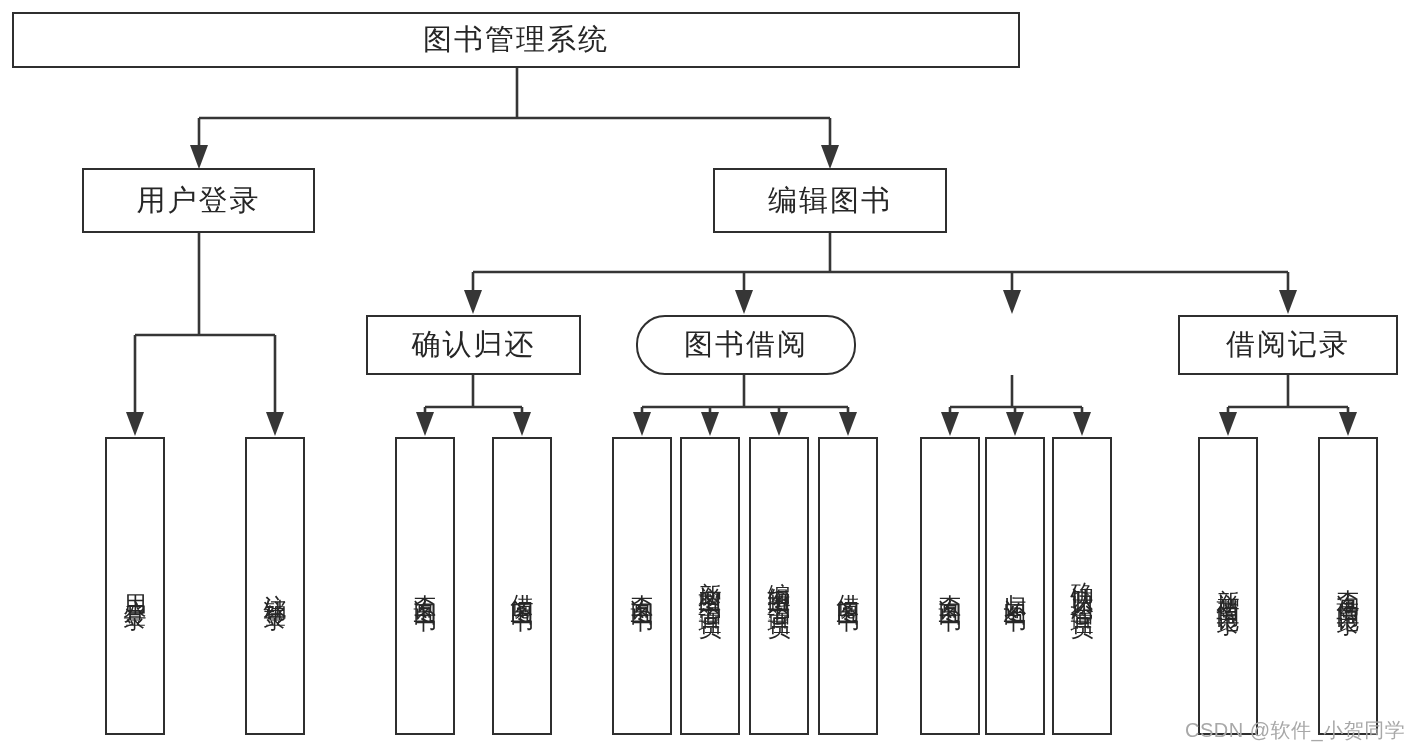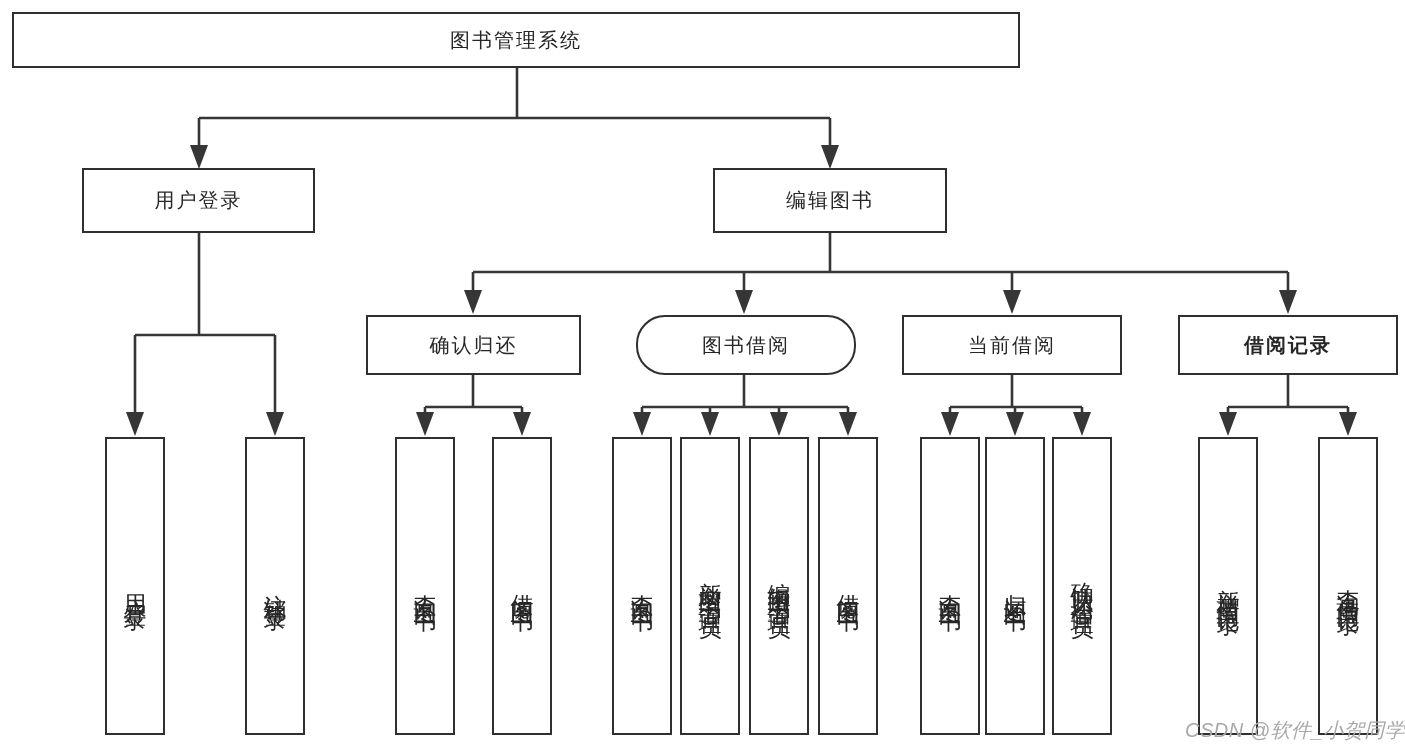--- a/index.html
+++ b/index.html
@@ -41,21 +41,21 @@
     position: absolute;
     background: #ffffff;
     border: 2.6px solid var(--box_border);
     color: var(--text);
     display: flex;
     align-items: center;
     justify-content: center;
     z-index: 2;
   }
   .box .lbl {
-    font-size: 20px;
+    font-size: 29px;
     letter-spacing: 2px;
     color: var(--text);
     white-space: nowrap;
   }
   .leaf .lbl {
     writing-mode: vertical-rl;
     text-orientation: mixed;
     letter-spacing: 5px;
     font-size: 23px;
     white-space: normal;
@@ -64,21 +64,20 @@
   .watermark {
     position: absolute;
     left: 1185px;
     top: 717px;
     width: 215px;
     font-size: 20px;
     color: var(--watermark);
     z-index: 3;
     white-space: nowrap;
     letter-spacing: 0.5px;
-    font-style: italic;
   }
 </style>
 </head>
 <body>
 
 <div class="stage">
 
   <svg class="connectors" viewBox="0 0 1405 747" xmlns="http://www.w3.org/2000/svg">
 
     <path d="M517,68 L517,118 M199,118 L830,118 M199,118 L199,147 M830,118 L830,147"></path>
@@ -125,24 +124,21 @@
   <div class="box" style="left:713px; top:168px; width:234px; height:65px;">
     <span class="lbl">编辑图书</span>
   </div>
 
   <div class="box" style="left:366px; top:315px; width:215px; height:60px;">
     <span class="lbl">确认归还</span>
   </div>
   <div class="box" style="left:636px; top:315px; width:220px; height:60px;border-radius:29px;">
     <span class="lbl">图书借阅</span>
   </div>
-  <div class="box" style="left:902px; top:315px; width:220px; height:60px;">
-    <span class="lbl">当前借阅</span>
-  </div>
-  <div class="box" style="left:1178px; top:315px; width:220px; height:60px;font-weight:bold;">
+  <div class="box" style="left:1178px; top:315px; width:220px; height:60px;">
     <span class="lbl">借阅记录</span>
   </div>
 
   <div class="box leaf" style="left:105px; top:437px; width:60px; height:298px;">
     <span class="lbl">用户登录</span>
   </div>
   <div class="box leaf" style="left:245px; top:437px; width:60px; height:298px;">
     <span class="lbl">注销登录</span>
   </div>
 

